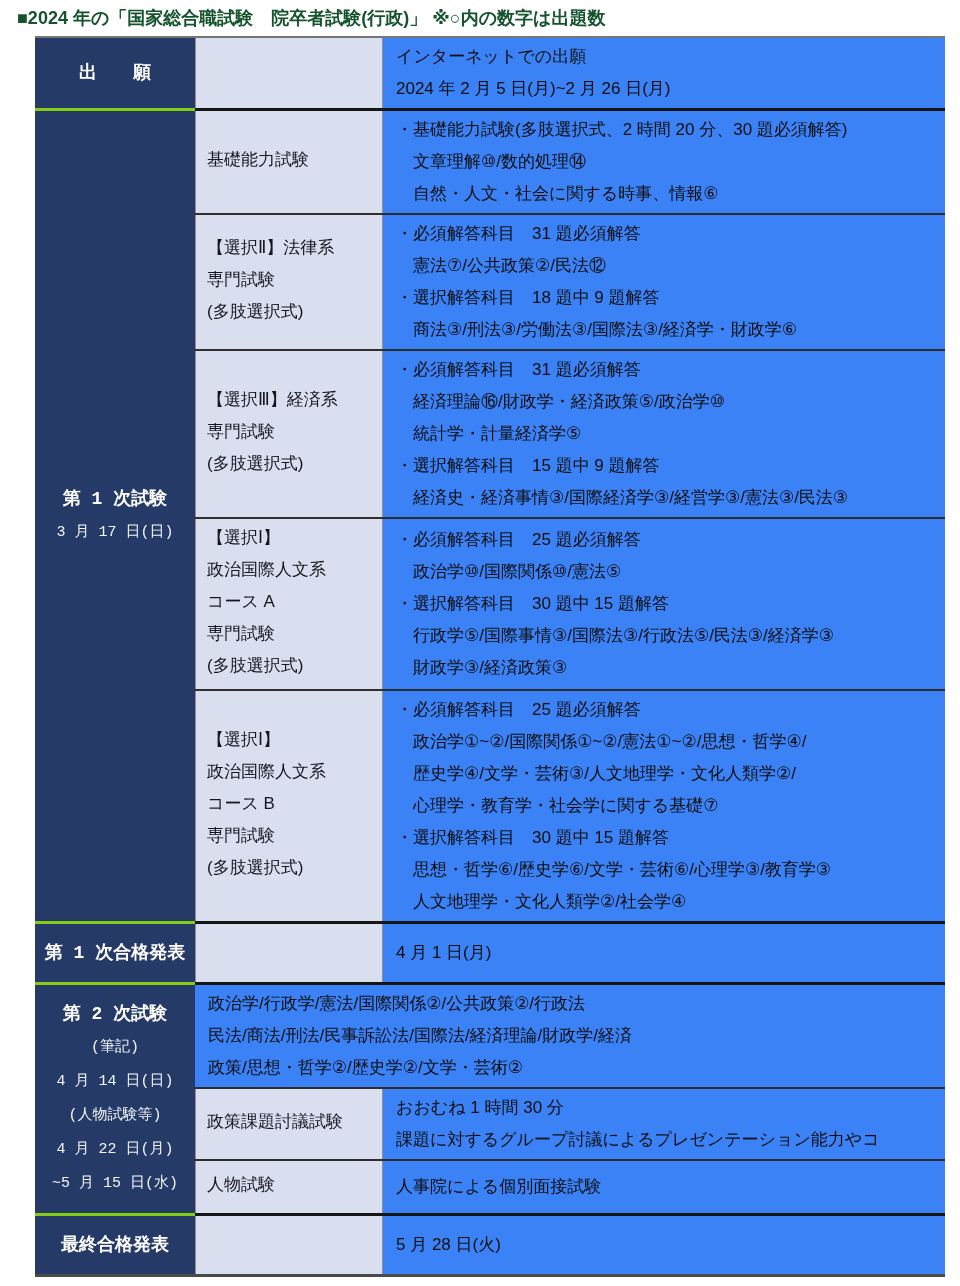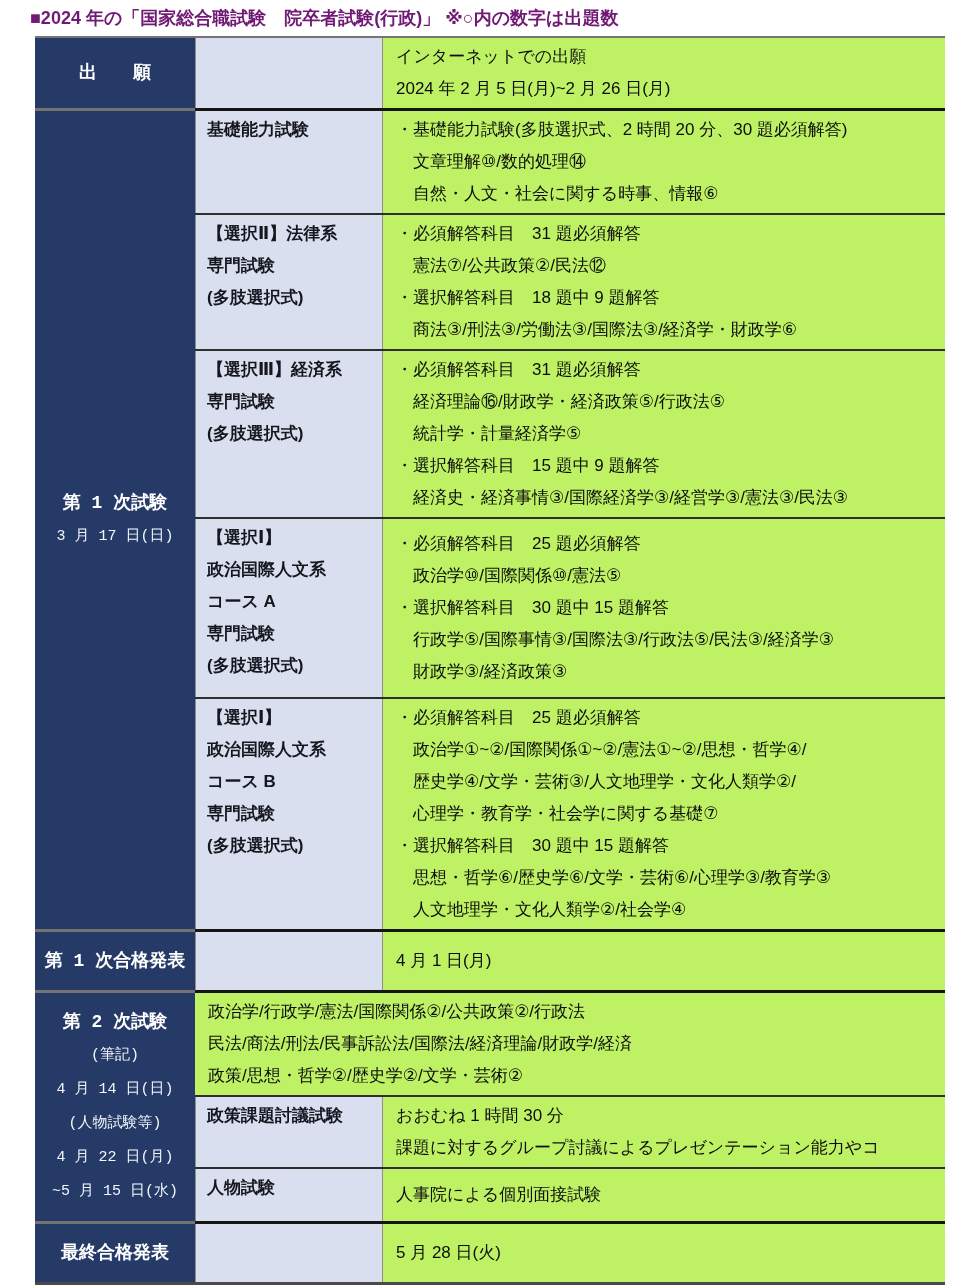--- a/index.html
+++ b/index.html
@@ -9,49 +9,49 @@
     --border-sub:#2e2e2e;
     --border-gray:#8e8e8e;
   }
   *{margin:0;padding:0;box-sizing:border-box;}
   body{
     width:960px;height:1286px;margin:0;background:#ffffff;
     font-family:"Liberation Sans","DejaVu Sans",sans-serif;color:#111;
     overflow:hidden;
   }
   .title{
-    margin:7px 0 7px 30px;font-size:18px;line-height:22px;font-weight:bold;color:#701a75;
+    margin:7px 0 7px 17px;font-size:18px;line-height:22px;font-weight:bold;color:#14532d;
   }
   .table{
     margin-left:35px;width:910px;
     border-top:2px solid #757575;
     border-bottom:3px solid #4a4a4a;
   }
   .group{display:flex;align-items:stretch;}
-  .group + .group > .left{border-top:3px solid #737373;}
+  .group + .group > .left{border-top:3px solid #84cc16;}
   .group + .group > .gright{border-top:3px solid var(--border-dark);}
   .left{
     flex:0 0 160px;width:160px;background:var(--navy);color:#fff;
     display:flex;flex-direction:column;justify-content:center;align-items:center;
     text-align:left;padding:12px 2px;font-family:Liberation Mono, monospace;
   }
   .lline.main{font-size:18px;font-weight:bold;line-height:34px;white-space:pre-wrap;}
   .lline.sub{font-size:15px;font-weight:normal;line-height:34px;color:#f2f5fb;white-space:pre-wrap;}
   .gright{flex:1;display:flex;flex-direction:column;min-width:0;}
   .subrow{display:flex;align-items:stretch;flex:1;}
   .subrow + .subrow{border-top:2px solid var(--border-sub);}
   .mid{
     flex:0 0 188px;width:188px;background:var(--light);
     border-left:1px solid var(--border-gray);border-right:1px solid var(--border-gray);
-    display:flex;flex-direction:column;justify-content:flex-start;
-    padding:3px 6px 15px 11px;color:#16161f;font-weight:bold;
+    display:flex;flex-direction:column;justify-content:center;
+    padding:3px 6px 7px 11px;color:#16161f;
   }
   .mline{font-size:17px;line-height:32px;white-space:pre-wrap;}
   .right{
-    flex:1;min-width:0;background:#bef264;
+    flex:1;min-width:0;background:#3b82f6;
     display:flex;flex-direction:column;justify-content:center;
     padding:3px 8px 3px 13px;color:#0d0d0d;
   }
   .rline{font-size:17px;line-height:32px;white-space:pre-wrap;}
 </style>
 </head>
 <body>
 
 <div class="page">
   <div class="title">■2024 年の「国家総合職試験　院卒者試験(行政)」 ※○内の数字は出題数</div>
@@ -100,21 +100,21 @@
             </div>
           </div>
           <div class="subrow">
             <div class="mid">
               <div class="mline">【選択Ⅲ】経済系</div>
               <div class="mline">専門試験</div>
               <div class="mline">(多肢選択式)</div>
             </div>
             <div class="right">
               <div class="rline">・必須解答科目　31 題必須解答</div>
-              <div class="rline">　経済理論⑯/財政学・経済政策⑤/行政法⑤</div>
+              <div class="rline">　経済理論⑯/財政学・経済政策⑤/政治学⑩</div>
               <div class="rline">　統計学・計量経済学⑤</div>
               <div class="rline">・選択解答科目　15 題中 9 題解答</div>
               <div class="rline">　経済史・経済事情③/国際経済学③/経営学③/憲法③/民法③</div>
             </div>
           </div>
           <div class="subrow">
             <div class="mid">
               <div class="mline">【選択Ⅰ】</div>
               <div class="mline">政治国際人文系</div>
               <div class="mline">コース A</div>

